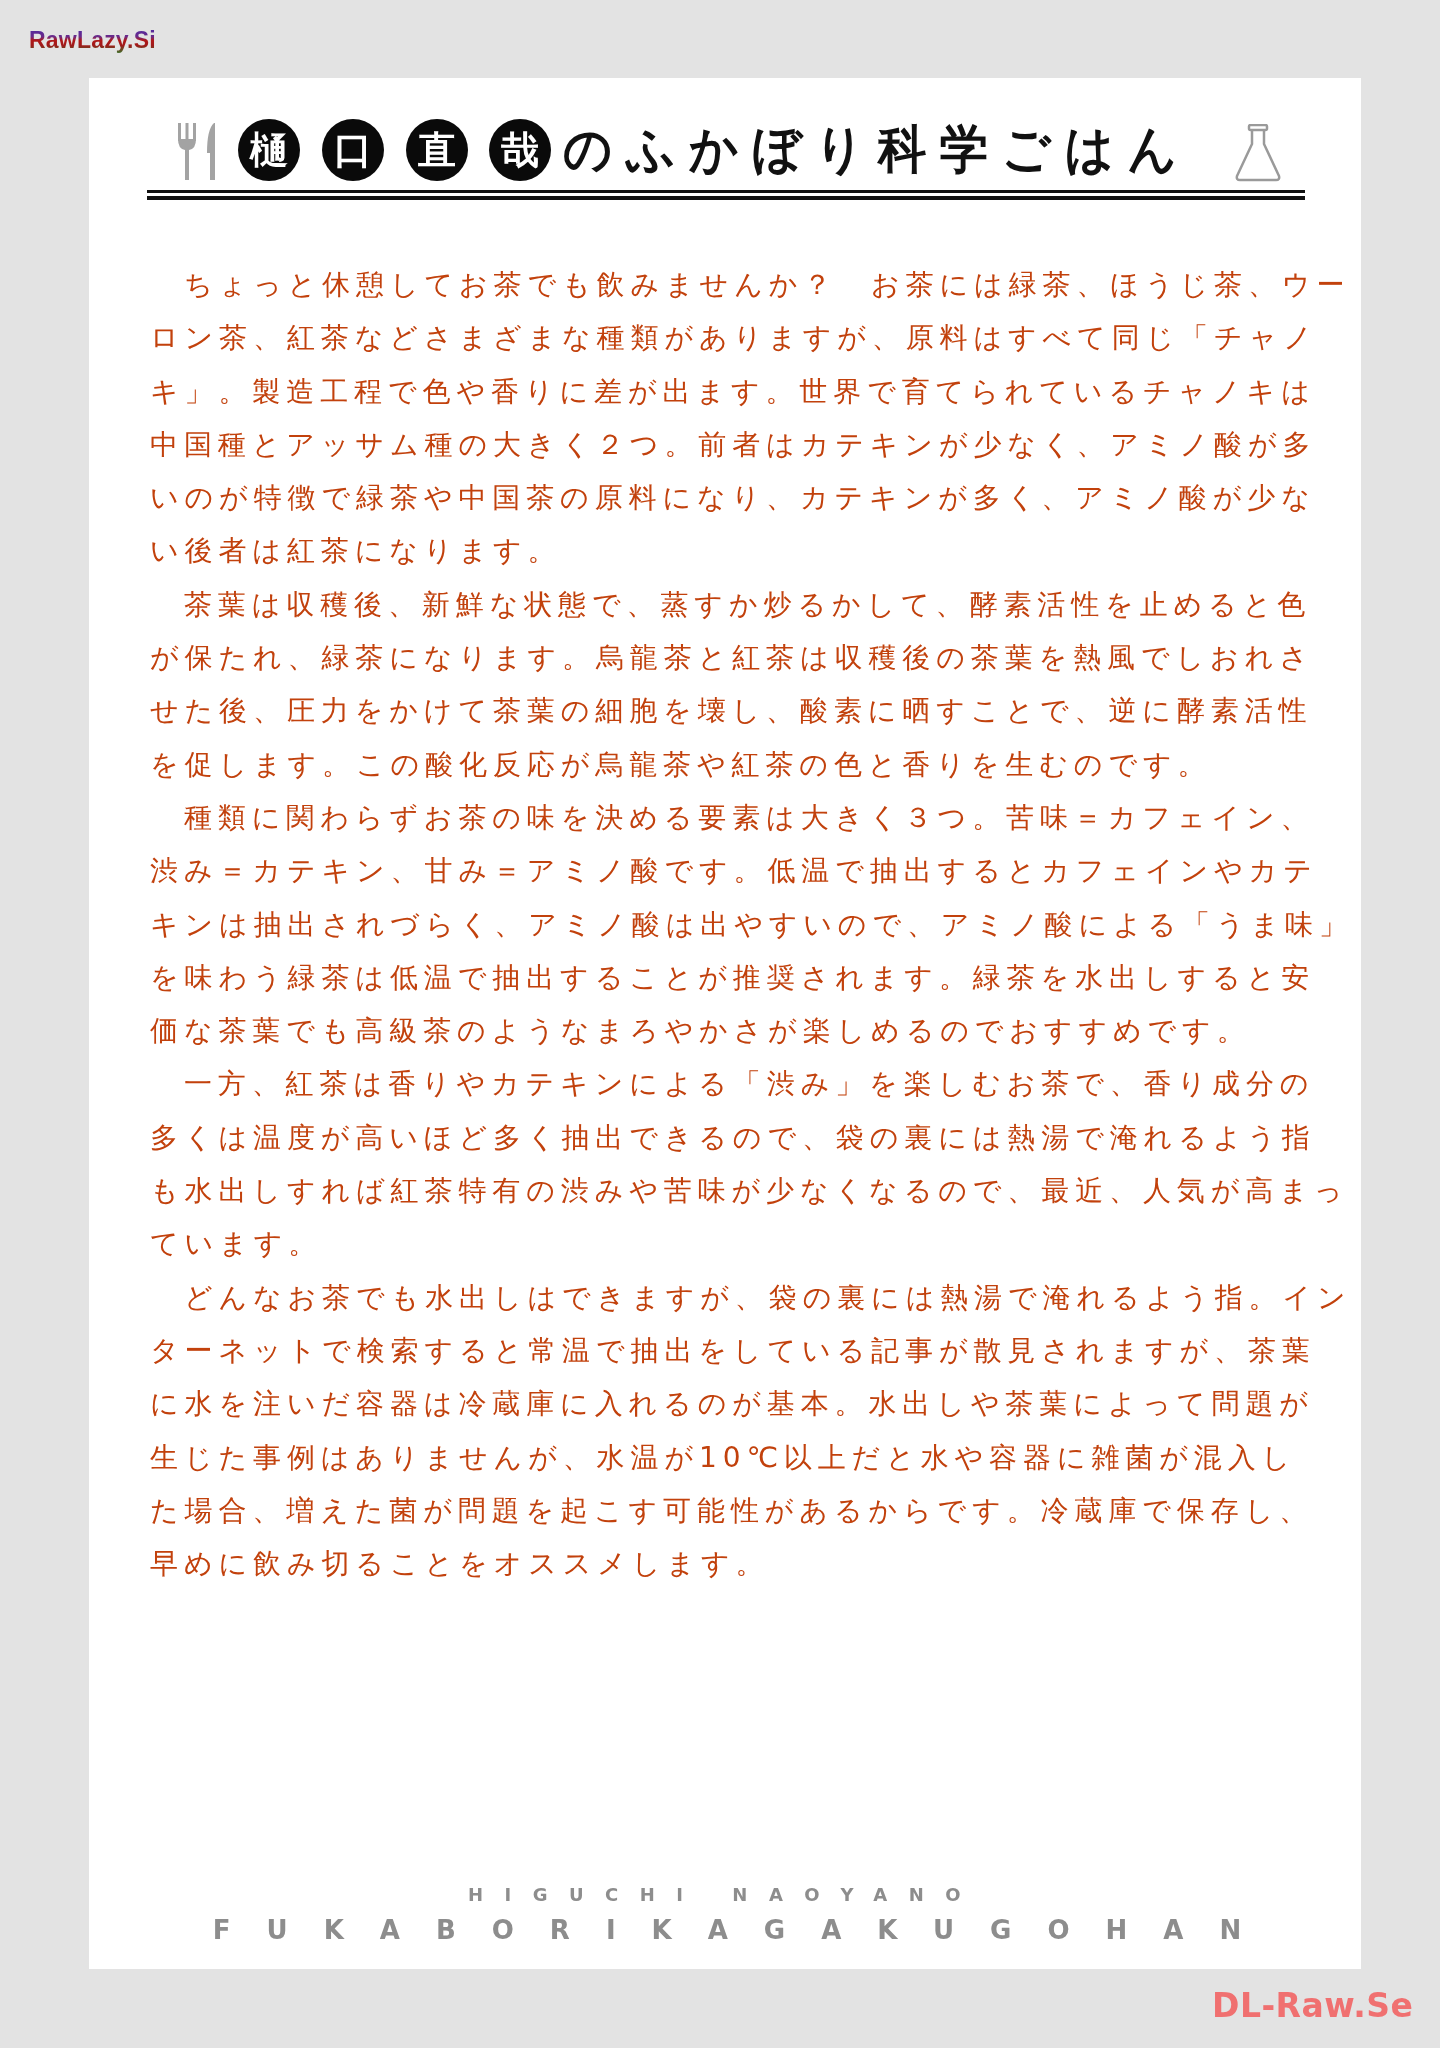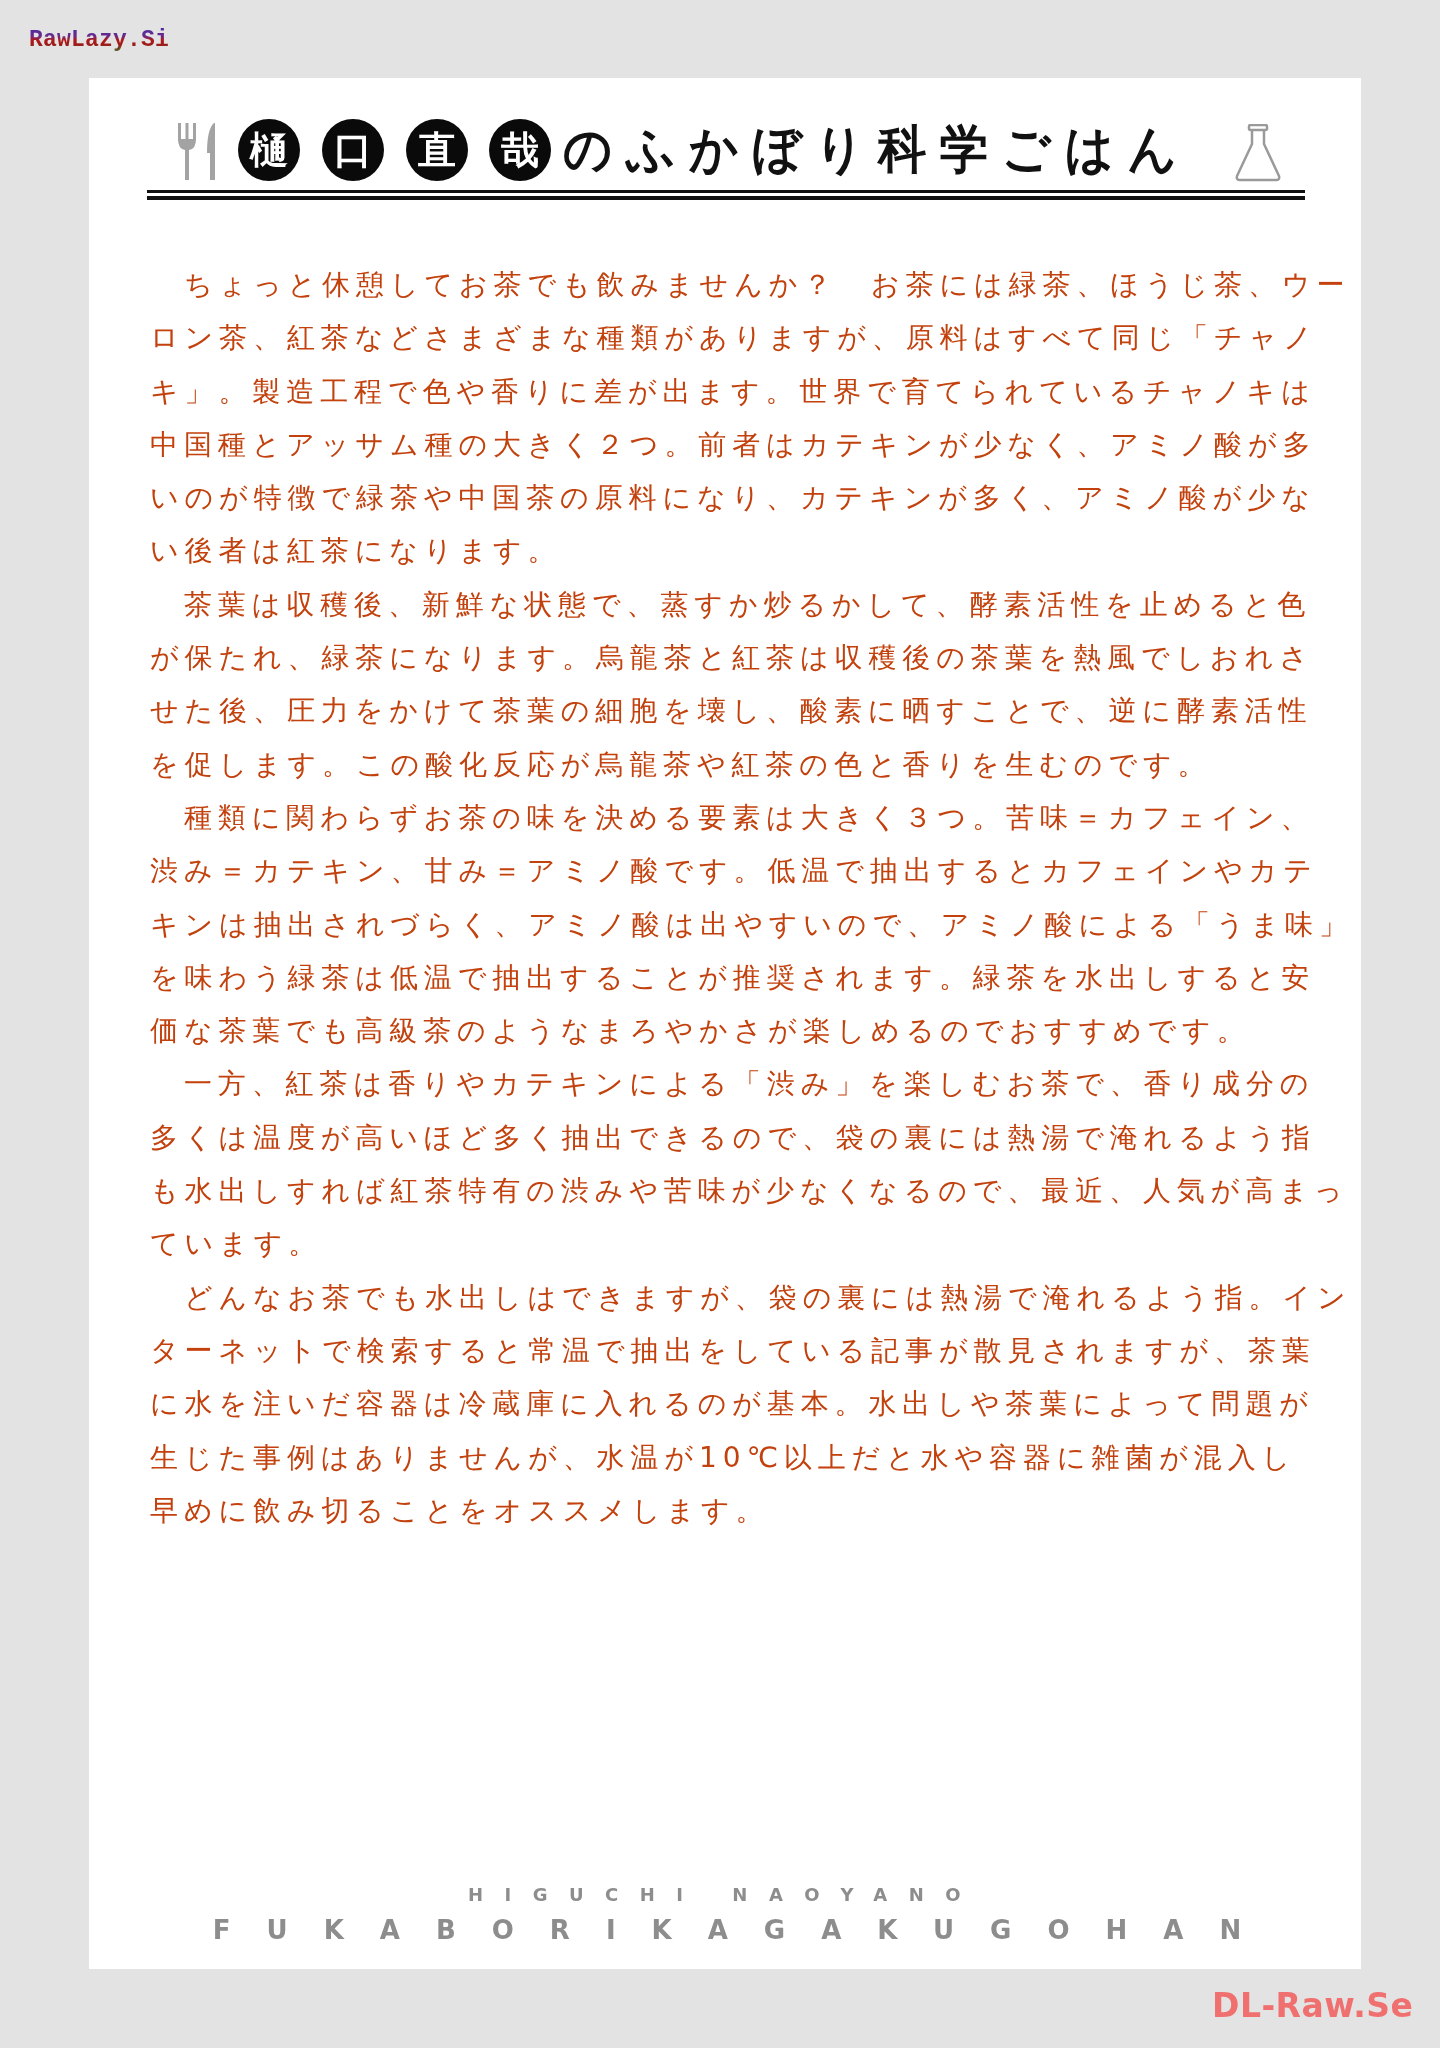--- a/index.html
+++ b/index.html
@@ -5,21 +5,21 @@
   html, body { margin: 0; padding: 0; }
   body {
     width: 1440px; height: 2048px;
     background: #e3e3e3;
     position: relative;
     overflow: hidden;
     font-family: "DejaVu Sans", sans-serif;
   }
   .wm-top {
     position: absolute; left: 29px; top: 27px;
-    font-family: Liberation Mono, monospace;
+    font-family: Liberation Sans, sans-serif;
     font-weight: bold; font-size: 23px; letter-spacing: 0.2px;
     background: linear-gradient(180deg, #4a2aa8 0%, #6a2a8a 35%, #b01818 50%, #a01a1a 68%, #2f7a2a 100%);
     -webkit-background-clip: text; background-clip: text;
     color: transparent;
     text-shadow: none;
   }
   .wm-bottom {
     position: absolute; left: 1212px; top: 1986px;
     font-family: "DejaVu Sans", sans-serif;
     font-weight: bold; font-size: 33px; color: #f07070;
@@ -138,20 +138,21 @@
     <div class="line">を味わう緑茶は低温で抽出することが推奨されます。緑茶を水出しすると安</div>
     <div class="line">価な茶葉でも高級茶のようなまろやかさが楽しめるのでおすすめです。</div>
     <div class="line">　一方、紅茶は香りやカテキンによる「渋み」を楽しむお茶で、香り成分の</div>
     <div class="line">多くは温度が高いほど多く抽出できるので、袋の裏には熱湯で淹れるよう指</div>
     <div class="line">も水出しすれば紅茶特有の渋みや苦味が少なくなるので、最近、人気が高まっ</div>
     <div class="line">ています。</div>
     <div class="line">　どんなお茶でも水出しはできますが、袋の裏には熱湯で淹れるよう指。イン</div>
     <div class="line">ターネットで検索すると常温で抽出をしている記事が散見されますが、茶葉</div>
     <div class="line">に水を注いだ容器は冷蔵庫に入れるのが基本。水出しや茶葉によって問題が</div>
     <div class="line">生じた事例はありませんが、水温が10℃以上だと水や容器に雑菌が混入し</div>
+    <div class="line">た場合、増えた菌が問題を起こす可能性があるからです。冷蔵庫で保存し、</div>
     <div class="line">早めに飲み切ることをオススメします。</div>
   </div>
 
   <div class="footer1">HIGUCHI NAOYANO</div>
   <div class="footer2">FUKABORIKAGAKUGOHAN</div>
 </div>
 
 <div class="wm-bottom">DL-Raw.Se</div>
 
 </body></html>

